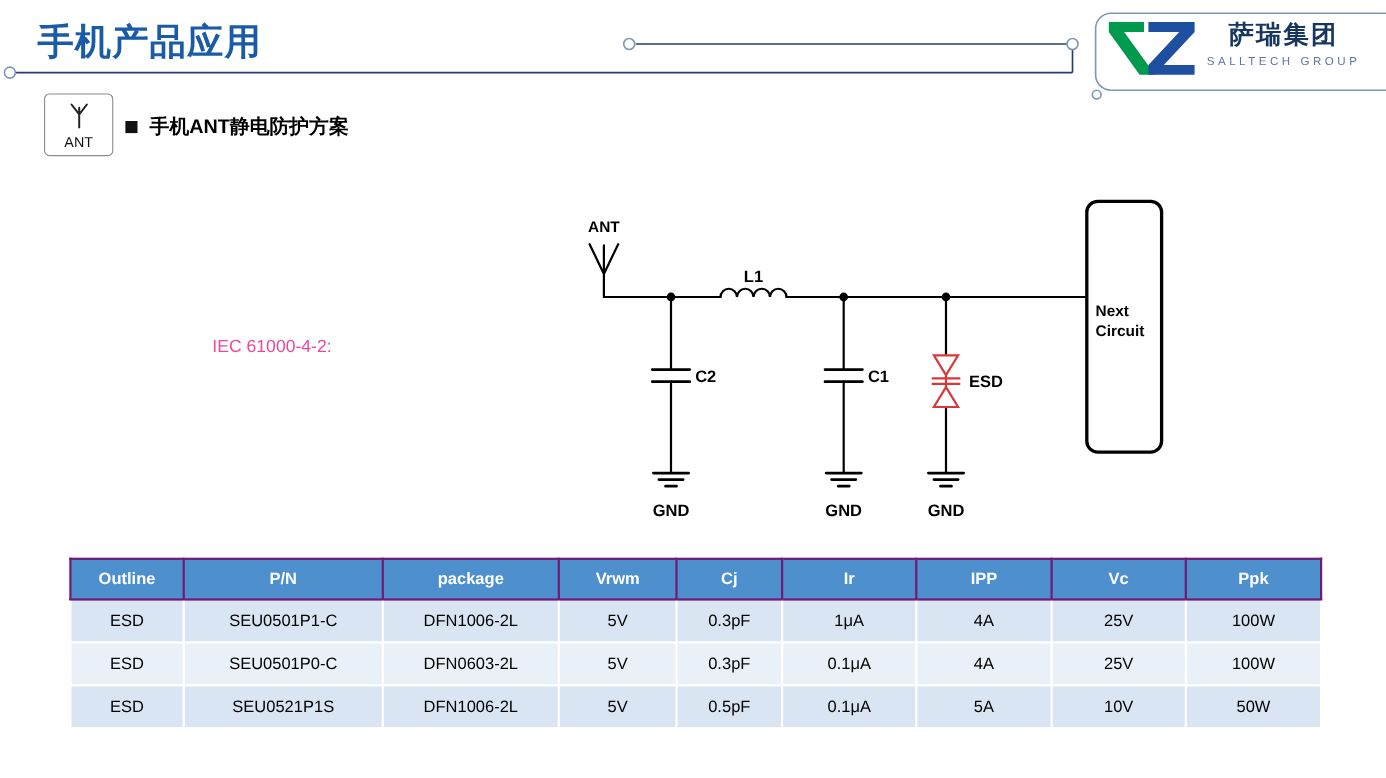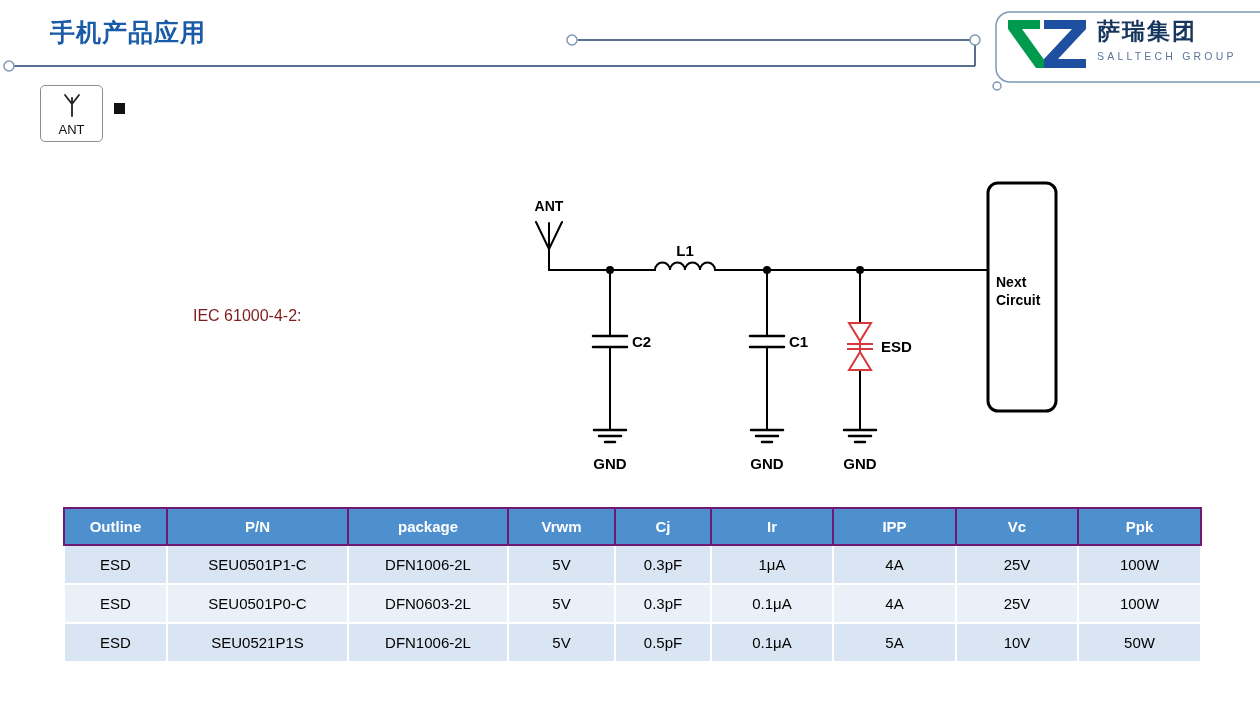--- a/index.html
+++ b/index.html
@@ -7,38 +7,38 @@
     --title-blue:#1A5BA8;
     --thead-fill:#4E8FCE;
     --row-dark:#D9E5F2;
     --row-light:#EAF0F8;
   }
   body { font-family:"Liberation Sans","DejaVu Sans",sans-serif; background:#fff; }
   .slide { position:relative; width:1260px; height:707px; background:#fff; overflow:hidden; }
 
   .deco { position:absolute; left:0; top:0; pointer-events:none; }
 
-  .title { position:absolute; left:34px; top:16px; font-size:25px; font-weight:bold;
-           color:var(--title-blue); letter-spacing:1px;margin-left:16px; }
+  .title { position:absolute; left:34px; top:16px; font-size:33px; font-weight:bold;
+           color:var(--title-blue); letter-spacing:1px; }
 
-  .logo { position:absolute; left:1006px; top:18px; display:flex; align-items:flex-start; gap:9px; }
+  .logo { position:absolute; left:1006px; top:18px; display:flex; align-items:flex-start; gap:9px;text-align:center; }
   .logo-text .name { font-size:23px; font-weight:bold; color:#17365D; letter-spacing:2px; line-height:1.2; }
   .logo-text .sub  { margin-top:4px; font-size:10.5px; color:#5C769B; letter-spacing:3.2px; }
 
   .ant-badge { position:absolute; left:40px; top:85px; width:63px; height:57px;
                border:1.3px solid #8C8C8C; border-radius:5px; background:#fff;
                display:flex; flex-direction:column; align-items:center;
                justify-content:space-between; padding:5px 0 4px; }
   .ant-badge .label { font-size:13px; color:#111; }
 
   .section-heading { position:absolute; left:114px; top:103px; display:flex; align-items:center; gap:11px; }
   .section-heading .bullet { width:11px; height:11px; background:#111; flex:0 0 auto; }
   .section-heading .text { font-size:18px; font-weight:bold; color:#000; }
 
-  .spec { position:absolute; left:193px; top:301px; font-size:16px; color:#7f1d1d; line-height:29px; }
+  .spec { position:absolute; left:193px; top:301px; font-size:16px; color:#ec4899; line-height:29px; }
 
   .circuit { position:absolute; left:480px; top:175px; }
   .circuit text { font-family:"Liberation Sans","DejaVu Sans",sans-serif; }
 
   .parts-table { position:absolute; left:63px; top:507px; width:1137px;
                  border-collapse:collapse; table-layout:fixed; text-align:center; }
   .parts-table th { background:var(--thead-fill); color:#fff; font-size:15px; font-weight:bold;
                     height:37px; border:2px solid #701a75; }
   .parts-table td { font-size:15px; color:#000; height:39px; border:2px solid #fff; }
   .parts-table tbody tr:nth-child(odd)  td { background:var(--row-dark); }
@@ -75,20 +75,21 @@
 
   <div class="ant-badge">
     <svg width="24" height="26" viewBox="0 0 24 26">
       <path d="M12,25 V7 M12,13 L5,4 M12,13 L19,4" stroke="#222" stroke-width="1.8" fill="none" stroke-linecap="round"></path>
     </svg>
     <span class="label">ANT</span>
   </div>
 
   <div class="section-heading">
     <span class="bullet"></span>
+    <span class="text">手机ANT静电防护方案</span>
   </div>
 
   <div class="spec">
     <div>IEC 61000-4-2:</div>
   </div>
 
   <svg class="circuit" width="600" height="310">
     <g stroke="#000" stroke-width="2" fill="none" stroke-linecap="round">
       <path d="M69,95 V48 M69,74 L56,47 M69,74 L82,47"></path>
       <path d="M69,95 H175"></path>

